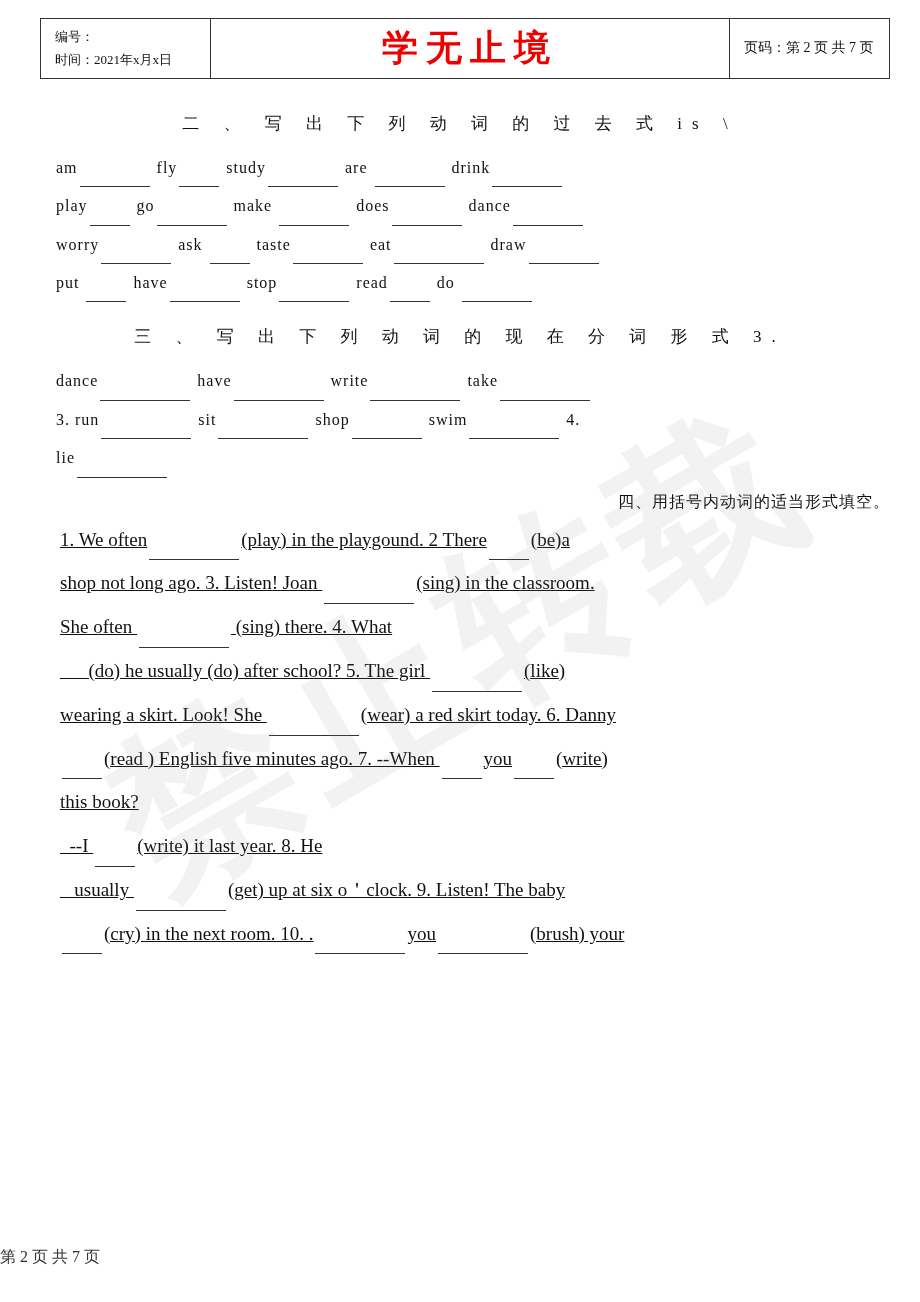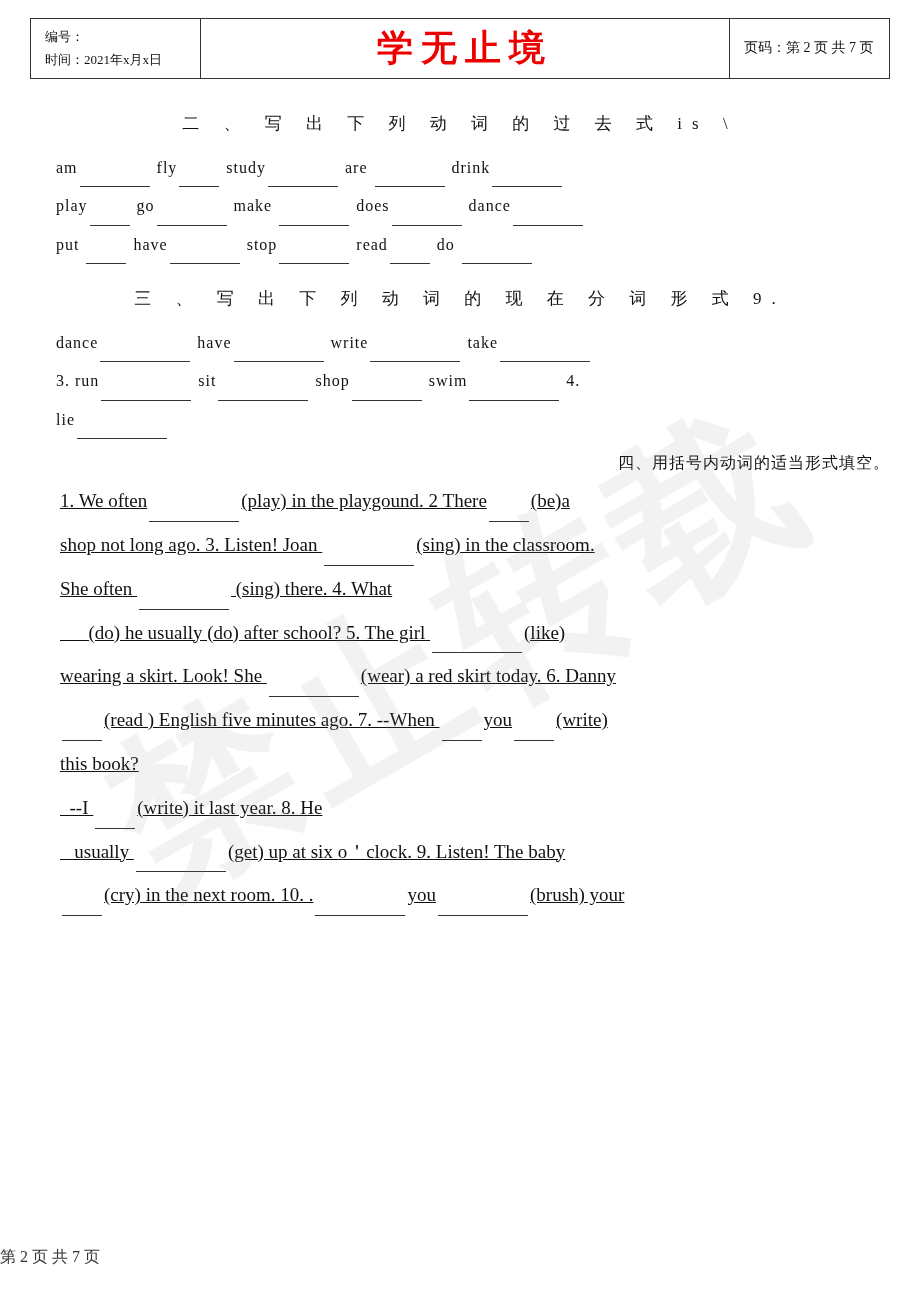--- a/index.html
+++ b/index.html
@@ -35,21 +35,21 @@
       color: #888;
       transform: rotate(-30deg);
       white-space: nowrap;
       font-family: "KaiTi", "楷体", serif;
       letter-spacing: 10px;
     }
 
     
     .header {
       border: 1.5px solid #333;
-      margin: 18px 30px 0 30px;
+      margin: 18px 30px 0 40px;
       display: flex;
       align-items: stretch;
     }
     .header-left {
       border-right: 1.5px solid #333;
       padding: 6px 14px;
       min-width: 170px;
       font-size: 13px;
       line-height: 1.8;
     }
@@ -177,30 +177,37 @@
   </div>
 
   <div class="verb-line">
     play<span class="blank blank-sm"></span>
     go<span class="blank blank-md"></span>
     make <span class="blank blank-md"></span>
     does<span class="blank blank-md"></span>
     dance<span class="blank blank-md"></span>
   </div>
 
+  <div class="verb-line">
+    worry<span class="blank blank-md"></span>
+    ask <span class="blank blank-sm"></span>
+    taste<span class="blank blank-md"></span>
+    eat<span class="blank blank-lg"></span>
+    draw<span class="blank blank-md"></span>
+  </div>
 
   <div class="verb-line">
     put <span class="blank blank-sm"></span>
     have<span class="blank blank-md"></span>
     stop<span class="blank blank-md"></span>
     read<span class="blank blank-sm"></span>
     do <span class="blank blank-md"></span>
   </div>
 
-  <div class="section-heading">三 、 写 出 下 列 动 词 的 现 在 分 词 形 式   9.</div>
+  <div class="section-heading">三 、 写 出 下 列 动 词 的 现 在 分 词 形 式   3.</div>
 
 
   <div class="verb-line">
     dance<span class="blank blank-lg"></span>
     have<span class="blank blank-lg"></span>
     write<span class="blank blank-lg"></span>
     take<span class="blank blank-lg"></span>
   </div>
 
   <div class="verb-line">

